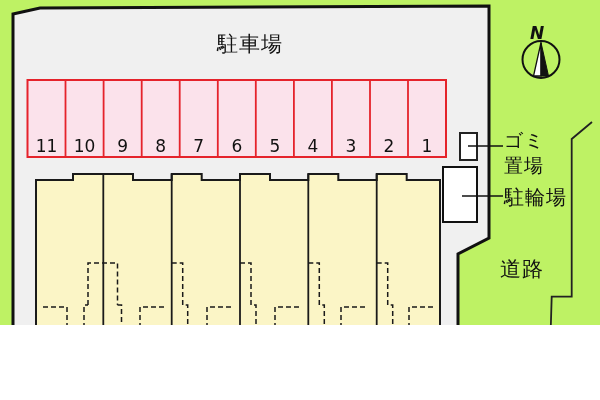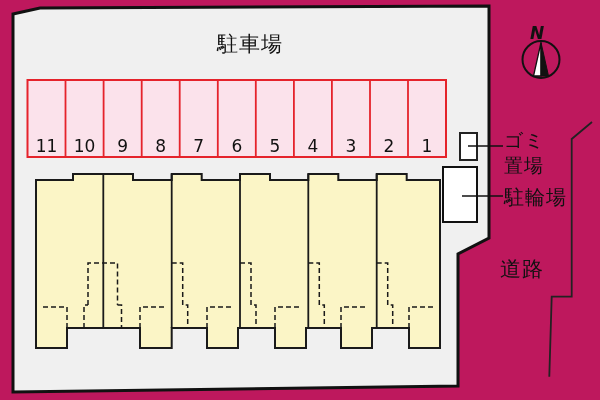--- a/index.html
+++ b/index.html
@@ -1,16 +1,16 @@
 <!DOCTYPE html>
 <html><head>
 <meta charset="utf-8">
 <style>
   html,body{margin:0;padding:0;background:#ffffff;}
-  .canvas{position:relative;width:600px;height:400px;background:#be185d;overflow:hidden;
+  .canvas{position:relative;width:600px;height:325px;background:#bef264;overflow:hidden;
           font-family:"DejaVu Sans",sans-serif;}
   svg{position:absolute;left:0;top:0;}
   text{font-family:"DejaVu Sans",sans-serif;fill:#111;}
   .jp{font-weight:500;letter-spacing:1px;}
   .num{font-size:17px;}
   .north{font-weight:bold;font-style:italic;font-size:17px;}
 </style>
 </head>
 <body>
 

